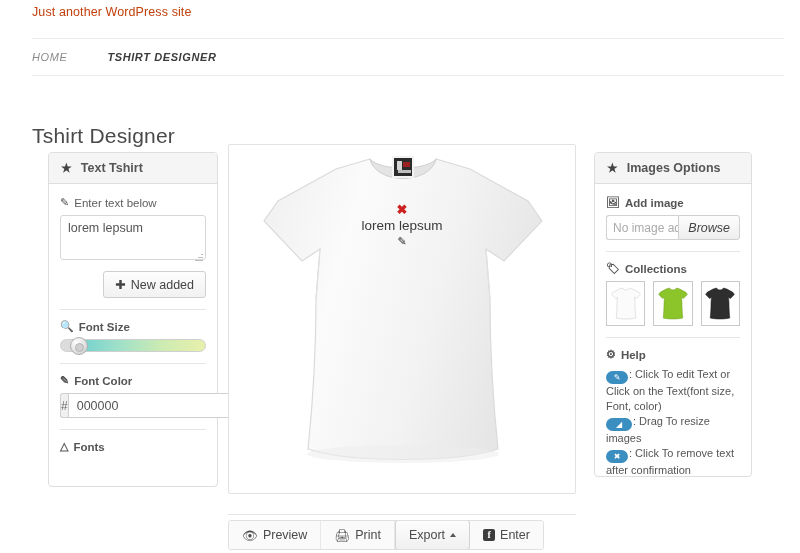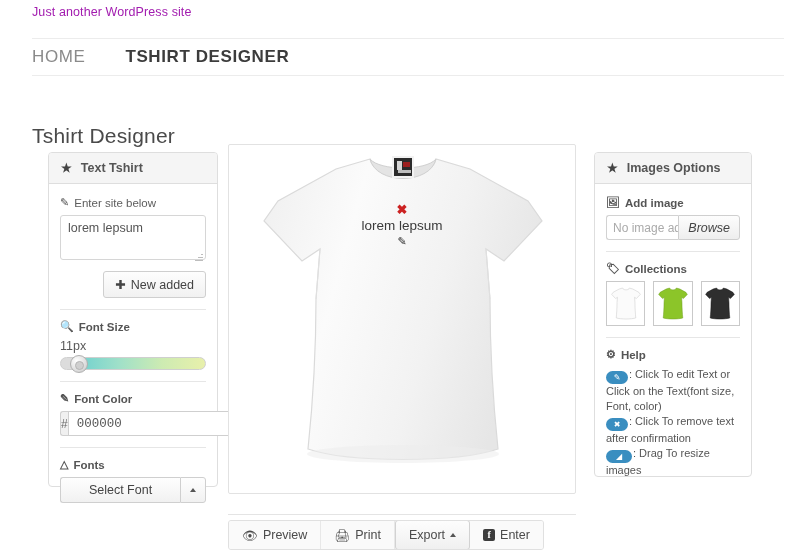--- a/index.html
+++ b/index.html
@@ -9,31 +9,31 @@
     background: #ffffff;
     font-family: "Liberation Sans", sans-serif;
     color: #444;
     overflow: hidden;
   }
   .page { position: relative; width: 800px; height: 553px; background:#fff; }
 
   
   .site-tagline {
     position:absolute; left:32px; top:5px;
-    font-size:12.5px; color:#a21caf; letter-spacing:.1px;
+    font-size:12.5px; color:#c2410c; letter-spacing:.1px;
   }
   .nav-bar {
     position:absolute; left:32px; top:38px; width:752px; height:38px;
     border-top:1px solid #ececec; border-bottom:1px solid #ececec;
     display:flex; align-items:center; gap:0px;
   }
   .nav-item {
-    font-size:17px; color:#8a8a8a; letter-spacing:.6px;
+    font-size:11px; color:#8a8a8a; letter-spacing:.6px;
     padding:0 0 0 0; margin-right:40px; text-transform:uppercase;
-    cursor:pointer; text-decoration:none;
+    cursor:pointer; text-decoration:none;font-style:italic;
   }
   .nav-item.active { color:#3c3c3c; font-weight:bold; }
 
   
   .page-title {
     position:absolute; left:32px; top:110px;
     font-size:21px; color:#4a4a4a; font-weight:normal; letter-spacing:.2px;
   }
 
   
@@ -113,21 +113,21 @@
   
   .input-group { display:flex; align-items:stretch; height:25px; }
   .ig-addon {
     width:25px; display:flex; align-items:center; justify-content:center;
     background:#f0f0f0; border:1px solid #cfcfcf; border-right:none;
     border-radius:3px 0 0 3px; font-size:12px; color:#6b6b6b;
   }
   .ig-input {
     flex:1; border:1px solid #cfcfcf; border-right:none;
     font-size:12.5px; color:#555; padding:0 8px;
-    font-family:Liberation Mono, monospace; outline:none; background:#fff;
+    font-family:Liberation Sans, sans-serif; outline:none; background:#fff;
   }
   .ig-swatch {
     display:flex; align-items:center; gap:4px;
     border:1px solid #cfcfcf; border-radius:0 3px 3px 0;
     background:linear-gradient(#fdfdfd,#f0f0f0);
     padding:0 5px 0 4px; cursor:pointer;
   }
   .swatch-box { width:15px; height:15px; background:#000; border:1px solid #888; }
   .caret-down {
     width:0;height:0;border-left:3.5px solid transparent;
@@ -251,21 +251,21 @@
 
   <div class="panel" style="left:48px; top:152px; width:170px; height:335px;">
     <div class="panel-head">
       <span class="star">★</span>
       <span>Text Tshirt</span>
     </div>
     <div class="panel-body">
 
       <div class="field-label normal">
         <span class="ico">✎</span>
-        <span>Enter site below</span>
+        <span>Enter text below</span>
       </div>
 
       <div class="ta-wrap">
         <textarea class="textbox" placeholder="" style="">lorem lepsum</textarea>
         <span class="ta-grip">
             <i></i>
             <i></i>
             <i></i>
           </span>
       </div>
@@ -276,21 +276,20 @@
           <span>New added</span>
         </button>
       </div>
 
       <div class="divider"></div>
 
       <div class="field-label">
         <span class="ico">🔍</span>
         <span>Font Size</span>
       </div>
-      <div class="fs-val">11px</div>
       <div class="slider">
         <div class="slider-handle" style="left: 6%;"></div>
       </div>
 
       <div class="divider"></div>
 
       <div class="field-label">
         <span class="ico">✎</span>
         <span>Font Color</span>
       </div>
@@ -301,26 +300,20 @@
           <span class="swatch-box" style="background: rgb(0, 0, 0);"></span>
           <span class="caret-down"></span>
         </span>
       </div>
 
       <div class="divider"></div>
 
       <div class="field-label">
         <span class="ico">△</span>
         <span>Fonts</span>
-      </div>
-      <div class="split">
-        <button class="btn main">Select Font</button>
-        <button class="btn side">
-          <span class="caret-up"></span>
-        </button>
       </div>
 
     </div>
   </div>
 
   <div class="stage">
     <div class="shirt-wrap">
       <svg class="shirt-svg" width="290" height="330" viewBox="0 0 290 330">
         <defs>
           <linearGradient id="shirtg" x1="0" y1="0" x2="1" y2="0.3">
@@ -419,22 +412,22 @@
 
       <div class="field-label">
         <span class="ico">⚙</span>
         <span>Help</span>
       </div>
 
       <div class="help-line">
         <span class="pill">✎</span><span>: Click To edit Text or Click on the Text(font size, Font, color)</span>
       </div>
       <div class="help-line">
+        <span class="pill wide">◢</span><span>: Drag To resize images</span>
+      </div>
+      <div class="help-line">
         <span class="pill">✖</span><span>: Click To remove text after confirmation</span>
       </div>
-      <div class="help-line">
-        <span class="pill wide">◢</span><span>: Drag To resize images</span>
-      </div>
 
     </div>
   </div>
 
 </div>
 
 </body></html>

